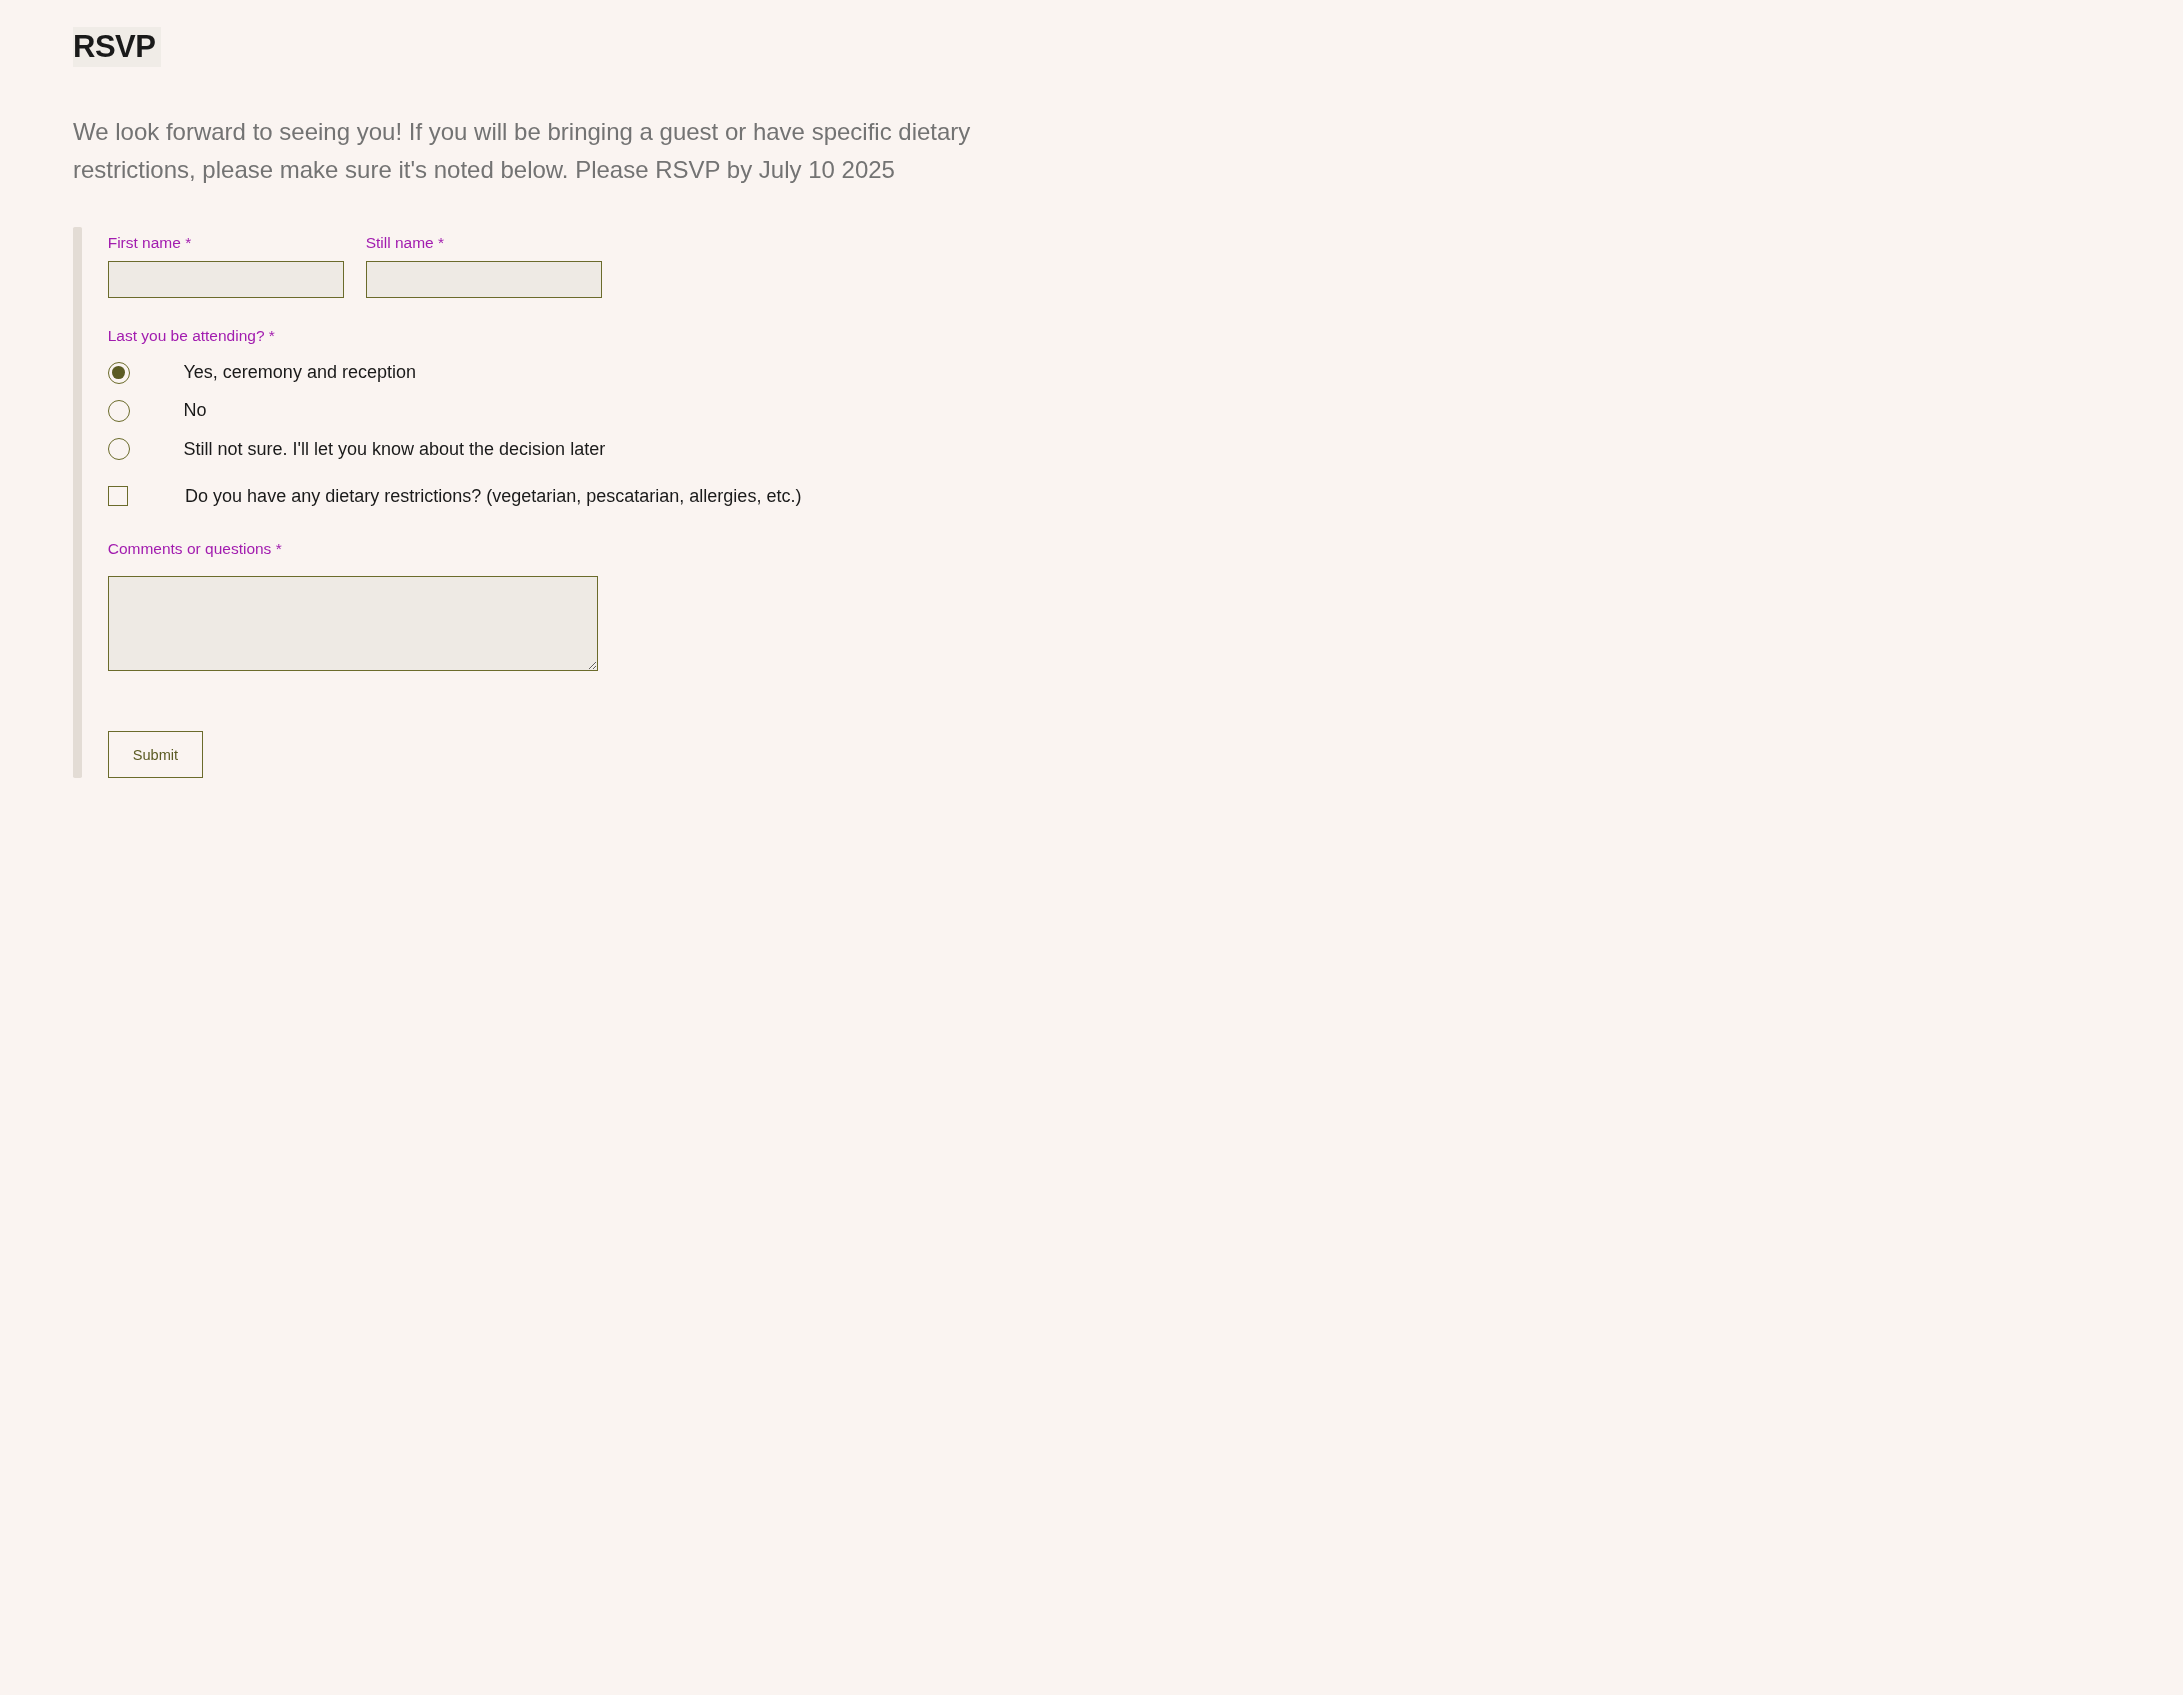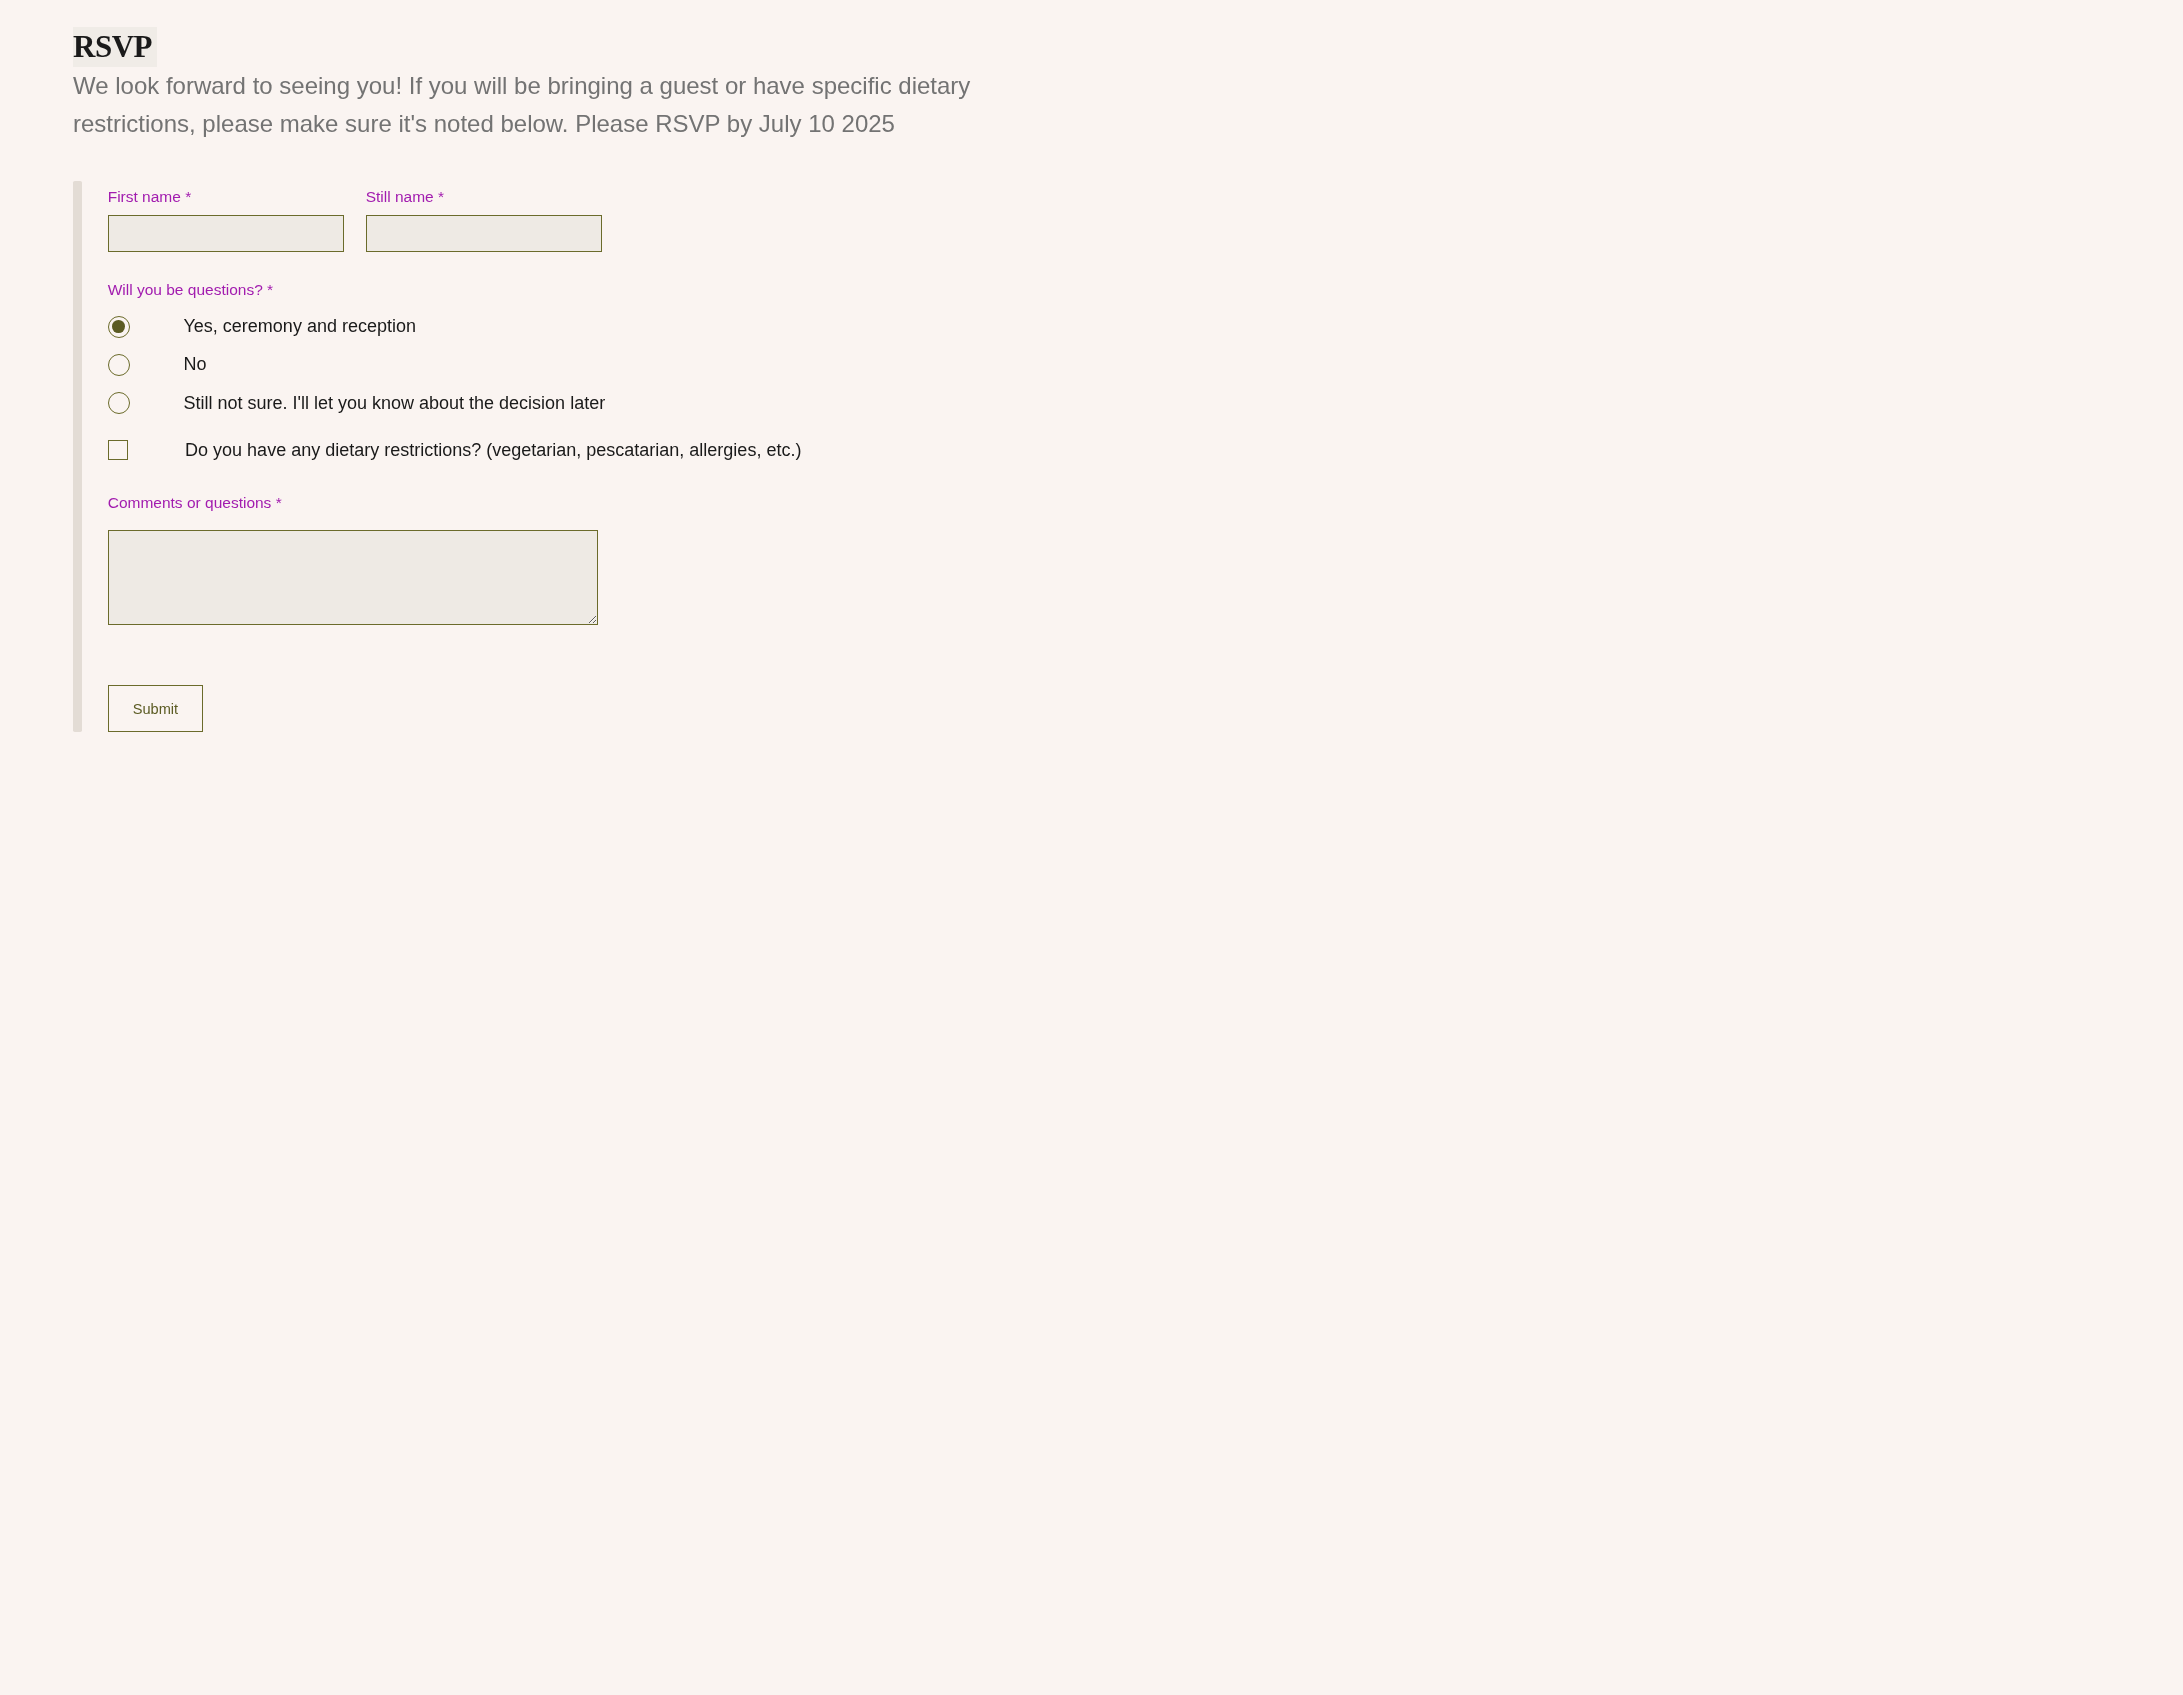--- a/index.html
+++ b/index.html
@@ -12,22 +12,22 @@
       font-family: -apple-system, BlinkMacSystemFont, "Segoe UI", Helvetica, Arial, sans-serif;
       color: #1a1a1a;
       padding: 27.4px 73px;
     }
     .page-title {
       font-size: 31px;
       font-weight: 700;
       background: #f0ece7;
       display: inline-block;
       padding: 1.8px 5.5px 1.8px 0;
+      margin-bottom: 46px;
       letter-spacing: -0.5px;
-      font-family: Liberation Serif, serif;
     }
     .intro {
       font-size: 24px;
       line-height: 1.6;
       color: #737373;
       max-width: 987px;
       margin-bottom: 37px;
     }
     .form-wrap {
       display: flex;
@@ -184,21 +184,21 @@
         <label class="label">First name *</label>
         <input class="text-input" type="text" value="" style="">
       </div>
       <div class="field-group">
         <label class="label">Still name *</label>
         <input class="text-input" type="text" value="" style="">
       </div>
     </div>
 
     <div class="section">
-      <div class="label">Will you be questions? *</div>
+      <div class="label">Last you be attending? *</div>
 
       <div class="radio-row">
         <span class="radio-outer">
             <span class="radio-inner-selected"></span>
           </span>
         <span class="radio-label">Yes, ceremony and reception</span>
       </div>
 
       <div class="radio-row">
         <span class="radio-outer"></span>

